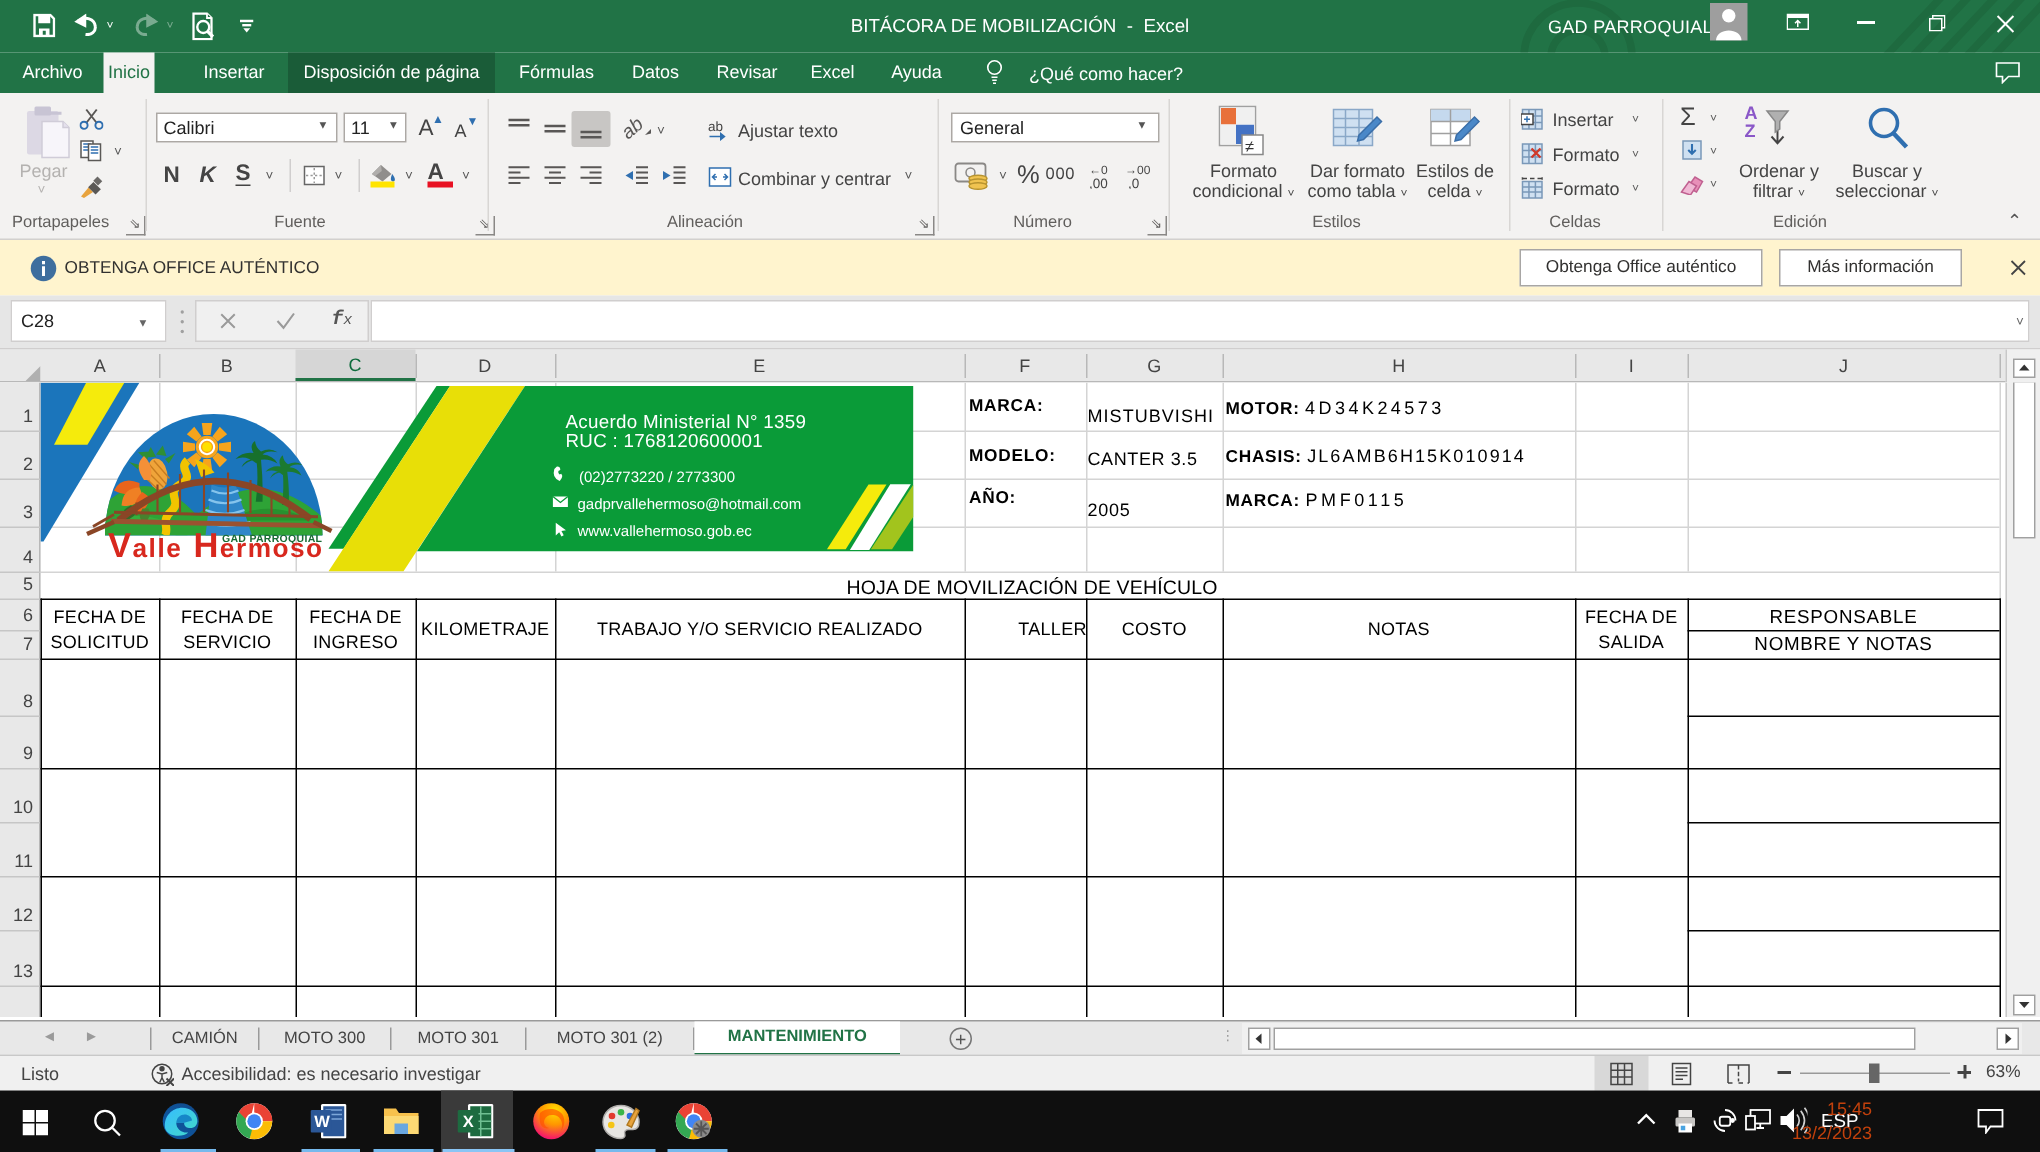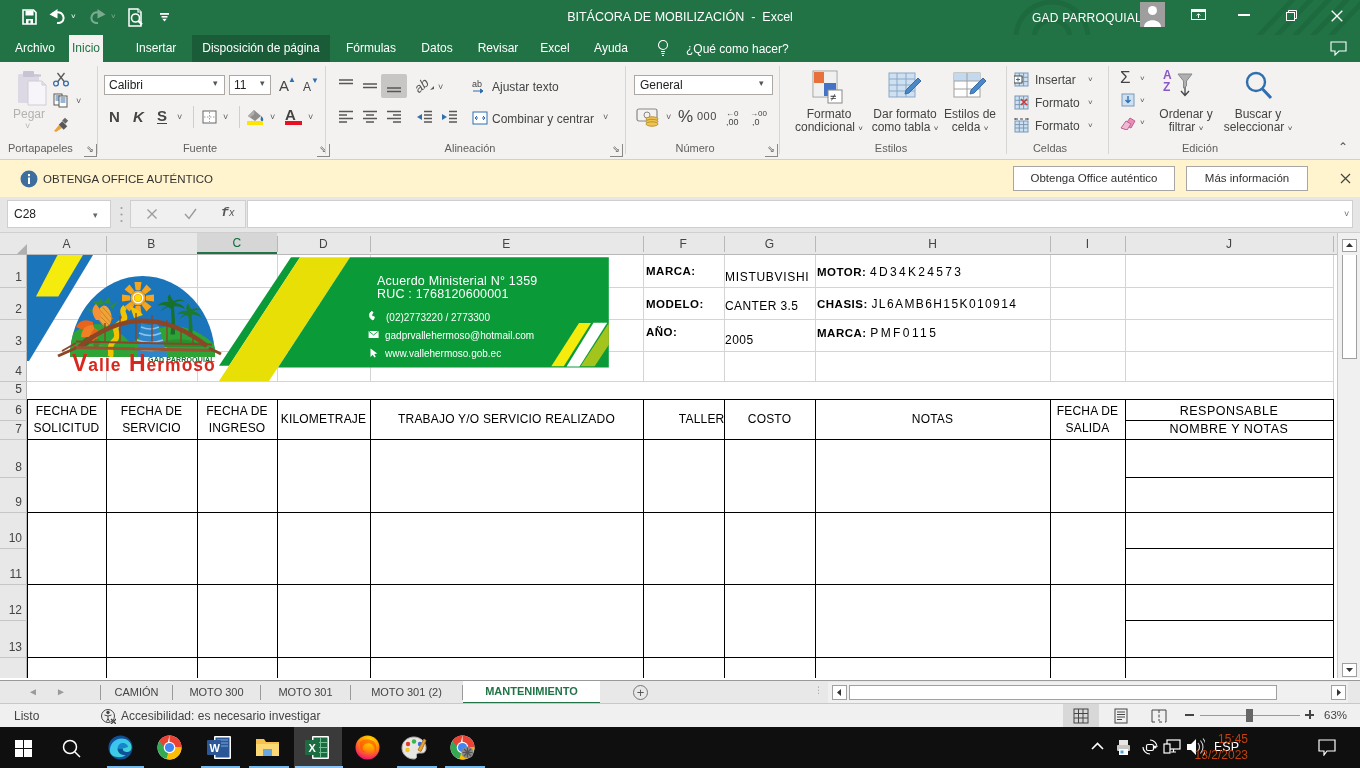--- a/index.html
+++ b/index.html
@@ -470,20 +470,21 @@
   <div class="ab" style="left:646px;top:10px;font-size:11.5px;font-weight:bold;letter-spacing:0.5px">MARCA:</div>
   <div class="ab" style="left:725px;top:15px;font-size:12px;letter-spacing:0.7px">MISTUBVISHI</div>
   <div class="ab" style="left:817px;top:10px;font-size:11px;letter-spacing:0.6px"><b style="font-size:11.5px;letter-spacing:0.5px">MOTOR:</b>&nbsp;<span style="font-size:12px;letter-spacing:2.3px">4D34K24573</span></div>
   <div class="ab" style="left:646px;top:43px;font-size:11.5px;font-weight:bold;letter-spacing:0.5px">MODELO:</div>
   <div class="ab" style="left:725px;top:44px;font-size:12px;letter-spacing:0.4px">CANTER 3.5</div>
   <div class="ab" style="left:817px;top:42px;font-size:11px;letter-spacing:0.6px"><b style="font-size:11.5px;letter-spacing:0.5px">CHASIS:</b>&nbsp;<span style="font-size:12px;letter-spacing:1.4px">JL6AMB6H15K010914</span></div>
   <div class="ab" style="left:646px;top:71px;font-size:11.5px;font-weight:bold;letter-spacing:0.5px">AÑO:</div>
   <div class="ab" style="left:725px;top:78px;font-size:12px;letter-spacing:0.5px">2005</div>
   <div class="ab" style="left:817px;top:71px;font-size:11px;letter-spacing:0.6px"><b style="font-size:11.5px;letter-spacing:0.5px">MARCA:</b>&nbsp;<span style="font-size:12px;letter-spacing:2.4px">PMF0115</span></div>
 
+  <div class="ab" style="left:35px;top:128.5px;width:1306px;text-align:center;font-size:13px;letter-spacing:0.1px">HOJA DE MOVILIZACIÓN DE VEHÍCULO</div>
 
   <div class="bv" style="left:27px;top:144px;height:279px"></div>
   <div class="bv" style="left:105.5px;top:144px;height:279px"></div>
   <div class="bv" style="left:197px;top:144px;height:279px"></div>
   <div class="bv" style="left:276.5px;top:144px;height:279px"></div>
   <div class="bv" style="left:370px;top:144px;height:279px"></div>
   <div class="bv" style="left:642.5px;top:144px;height:279px"></div>
   <div class="bv" style="left:724px;top:144px;height:279px"></div>
   <div class="bv" style="left:815px;top:144px;height:279px"></div>
   <div class="bv" style="left:1050px;top:144px;height:279px"></div>

